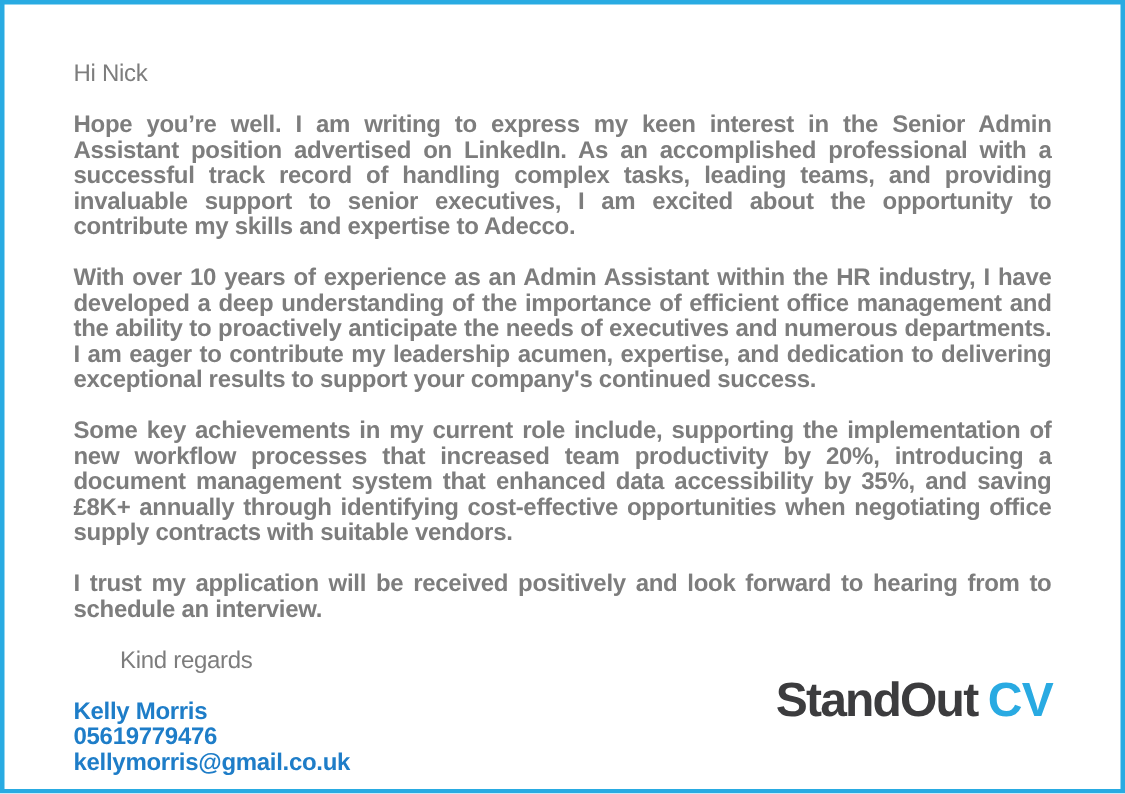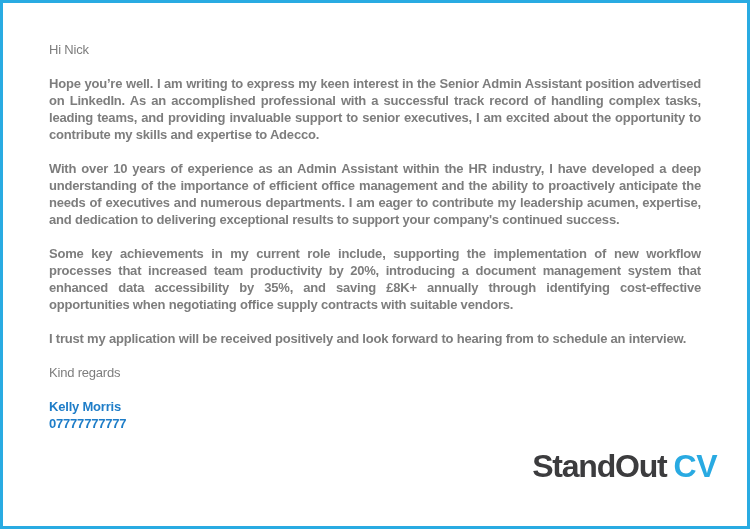--- a/index.html
+++ b/index.html
@@ -12,41 +12,41 @@
   .page {
     width: 750px;
     height: 529px;
     background: var(--background, #ffffff);
     border: 3px solid var(--border, #29abe2);
     position: relative;
     padding: 38px 46px 0 46px;
     overflow: hidden;
   }
   .letter p {
-    font-size: 13px;
+    font-size: 16px;
     line-height: 17px;
     letter-spacing: -0.2px;
     color: var(--body-text, #7d7d7d);
   }
   .greeting { text-align: left; }
   .para {
     margin-top: 17px;
     text-align: justify;
     font-weight: bold;
   }
-  .closing { margin-top: 17px; text-align: left; }
+  .closing { margin-top: 17px; text-align: left; margin-left: 31px; }
   .signature { margin-top: 17px; }
   .signature p {
     color: var(--signature-blue, #1e7dc8);
     text-align: left;
     font-weight: bold;
   }
   .logo {
     position: absolute;
-    right: 30px;
+    right: 45px;
     bottom: 41px;
     font-size: 32px;
     font-weight: bold;
     letter-spacing: -1.2px;
     color: var(--logo-dark, #3c3c3e);
     white-space: nowrap;
   }
   .logo .cv {
     color: var(--logo-cyan, #29aae2);
     margin-left: 7px;
@@ -65,20 +65,21 @@
     <p class="para">With over 10 years of experience as an Admin Assistant within the HR industry, I have developed a deep understanding of the importance of efficient office management and the ability to proactively anticipate the needs of executives and numerous departments. I am eager to contribute my leadership acumen, expertise, and dedication to delivering exceptional results to support your company's continued success.</p>
 
     <p class="para">Some key achievements in my current role include, supporting the implementation of new workflow processes that increased team productivity by 20%, introducing a document management system that enhanced data accessibility by 35%, and saving £8K+ annually through identifying cost-effective opportunities when negotiating office supply contracts with suitable vendors.</p>
 
     <p class="para">I trust my application will be received positively and look forward to hearing from to schedule an interview.</p>
 
     <p class="closing">Kind regards</p>
 
     <div class="signature">
       <p>Kelly Morris</p>
-      <p>07777777777</p>
+      <p>05619779476</p>
+      <p>kellymorris@gmail.co.uk</p>
     </div>
   </div>
 
   <div class="logo">
     <span>StandOut</span><span class="cv">CV</span>
   </div>
 </div>
 
 </body></html>

